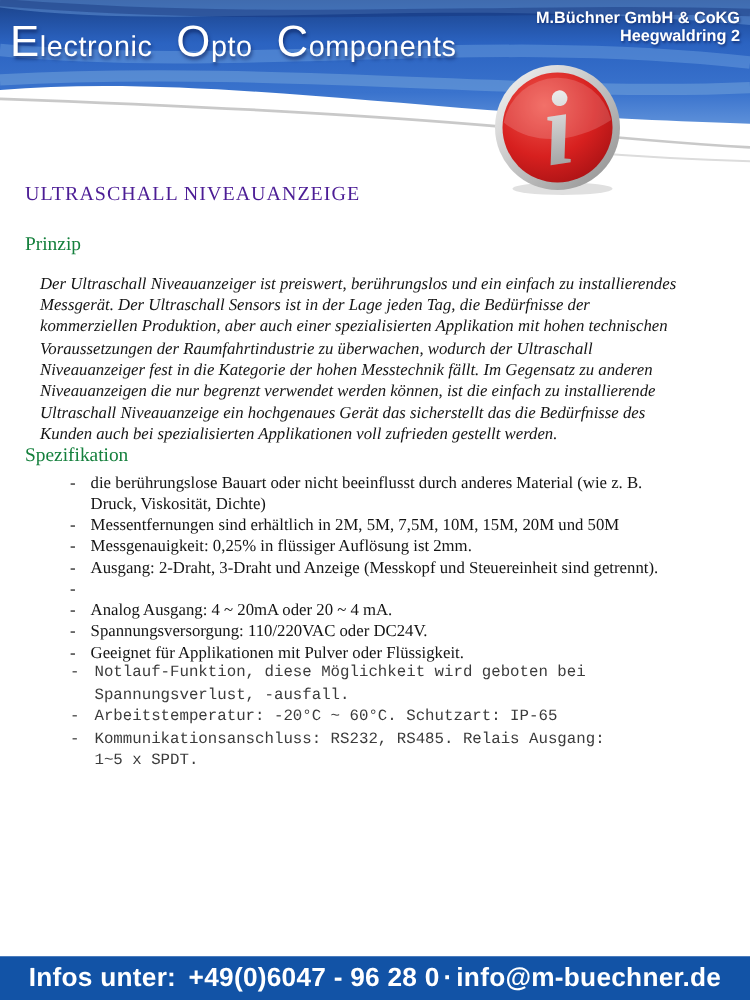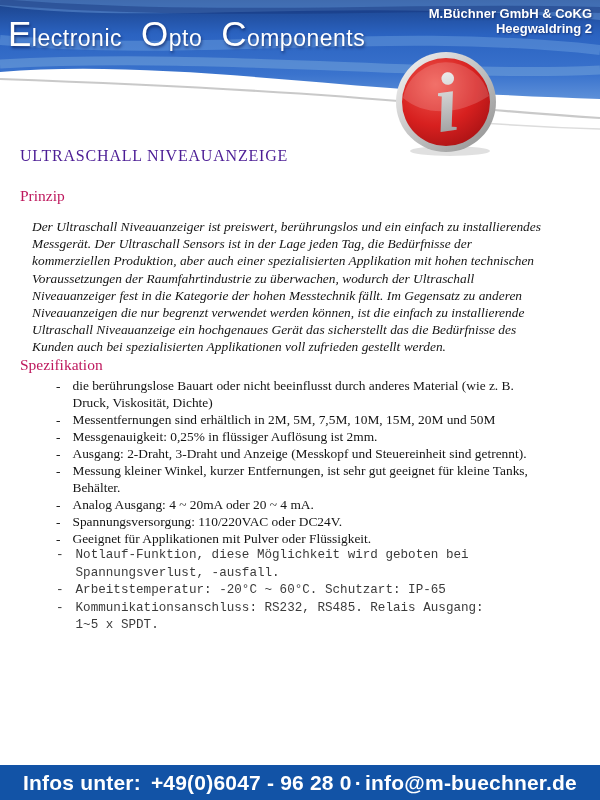--- a/index.html
+++ b/index.html
@@ -24,21 +24,21 @@
   }
   
   .content{
     position:absolute;left:20px;right:18px;top:0;color:#141414;
     font-family:"Liberation Serif",serif;
   }
   .doc-title{
     position:absolute;top:147px;left:0;margin:0;font-size:16px;font-weight:normal;
     letter-spacing:.8px;color:#4c1d95;
   }
-  .sec-heading{margin:0;font-size:15.5px;font-weight:normal;color:#be185d;}
+  .sec-heading{margin:0;font-size:15.5px;font-weight:normal;color:#15803d;}
   .prinzip-heading{position:absolute;top:187px;left:0;}
   .body-text{
     position:absolute;top:206px;left:0;width:572px;margin:12px;
     font-size:13.4px;line-height:17.2px;white-space:pre-line;font-style:italic;
   }
   .spez-heading{position:absolute;top:356px;left:0;}
   .spec-list{
     position:absolute;top:377px;left:36px;width:535px;margin:0;padding:0;
     list-style:none;
   }
@@ -152,22 +152,20 @@
       <li>
           <span class="dash">-</span>
           <span class="bullet-text">Messgenauigkeit: 0,25% in flüssiger Auflösung ist 2mm.</span>
         </li>
       <li>
           <span class="dash">-</span>
           <span class="bullet-text">Ausgang: 2-Draht, 3-Draht und Anzeige (Messkopf und Steuereinheit sind getrennt).</span>
         </li>
       <li>
           <span class="dash">-</span>
-          <span class="bullet-text">Messung kleiner Winkel, kurzer Entfernungen, ist sehr gut geeignet für kleine Tanks,
-Behälter.</span>
         </li>
       <li>
           <span class="dash">-</span>
           <span class="bullet-text">Analog Ausgang: 4 ~ 20mA oder 20 ~ 4 mA.</span>
         </li>
       <li>
           <span class="dash">-</span>
           <span class="bullet-text">Spannungsversorgung: 110/220VAC oder DC24V.</span>
         </li>
       <li>

